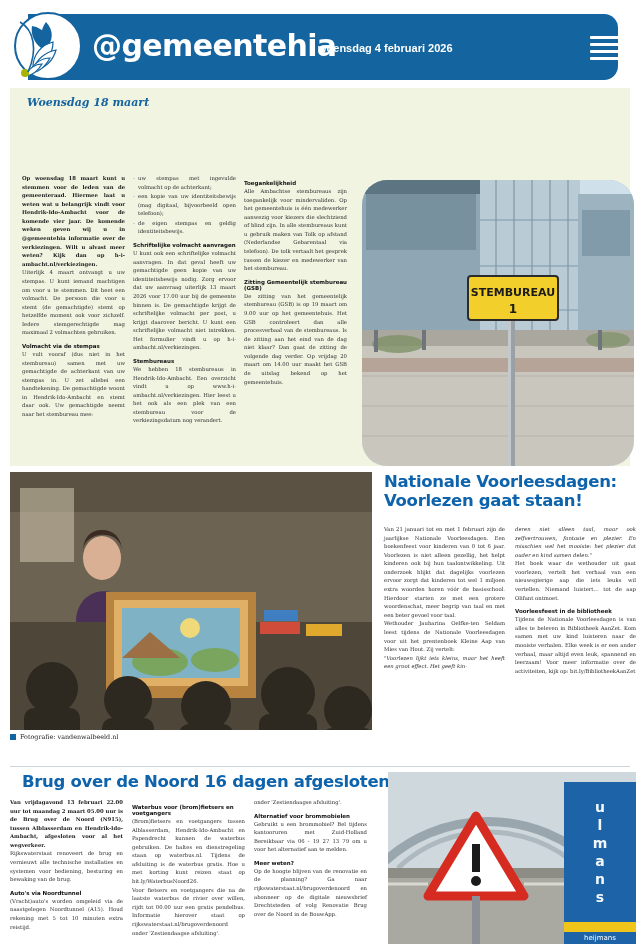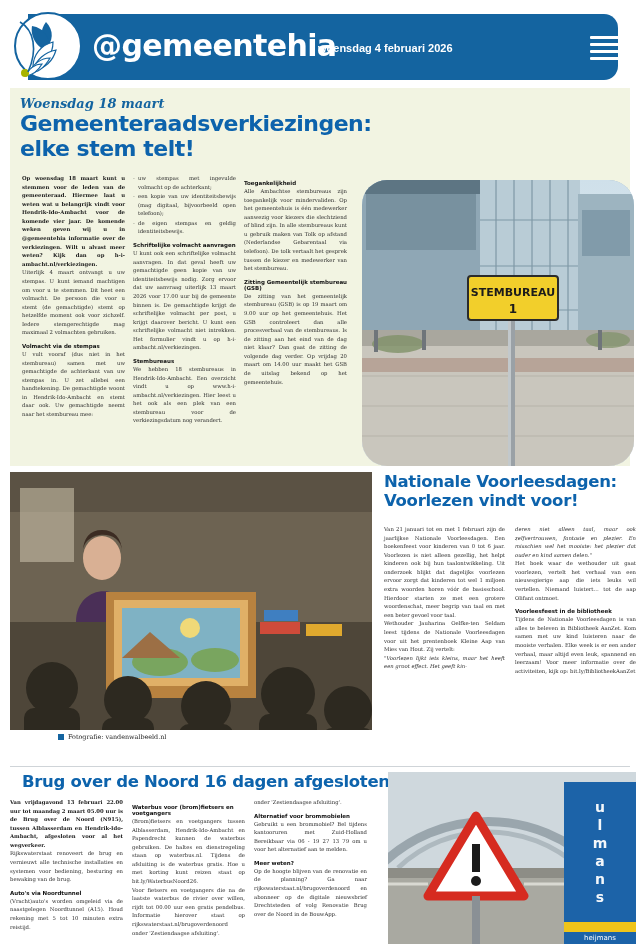--- a/index.html
+++ b/index.html
@@ -43,22 +43,22 @@
   .hamburger span {
     display:block; height: 3px; background:#ffffff; margin-bottom: 4px; border-radius:1px;
   }
 
   
   .art1 {
     position: absolute; left: 10px; top: 88px; width: 620px; height: 378px;
     background: #f2f4e2;
   }
   .art1-kicker {
-    position: absolute; left: 10px; top: 8px;
-    color: #1464a0; font-size: 13px; font-style: italic; font-weight: bold;
+    position: absolute; left: 17px; top: 8px;
+    color: #1464a0; font-size: 11px; font-style: italic; font-weight: bold;
     font-family: "DejaVu Serif", serif;
   }
   .art1-head {
     position: absolute; left: 10px; top: 24px; width: 330px;
     color: #0d63ac; font-size: 22px; font-weight: bold; line-height: 1.12;
     font-family: "DejaVu Sans", sans-serif; letter-spacing: -0.5px;
   }
   .art1-cols {
     position: absolute; left: 12px; top: 86px; width: 335px; height: 372px;
   }
@@ -92,21 +92,21 @@
   }
 
   
   .art2 { position: absolute; left: 10px; top: 472px; width: 620px; height: 290px; }
   .art2-photo {
     position: absolute; left: 0; top: 0; width: 362px; height: 258px;
     overflow: hidden; background: #6c6150;
   }
   .art2-credit {
     position: absolute; left: 0; top: 261px;
-    font-family: "DejaVu Serif", serif; font-size: 6.4px; color: #1b1b1b; margin-left: 48px;
+    font-family: "DejaVu Serif", serif; font-size: 6.4px; color: #1b1b1b;
   }
   .credit-sq {
     display:inline-block; width: 6px; height: 6px; background:#1464a0;
     margin-right: 4px; vertical-align: -1px;
   }
   .art2-head {
     position: absolute; left: 374px; top: 0; width: 252px;
     color: #0d63ac; font-size: 16.5px; font-weight: bold; line-height: 1.16;
     font-family: "DejaVu Sans", sans-serif; letter-spacing: -0.3px;
   }
@@ -162,21 +162,20 @@
     <div class="hamburger">
       <span></span>
         <span></span>
         <span></span>
         <span></span>
     </div>
   </div>
 
   <div class="art1">
     <div class="art1-kicker">Woensdag 18 maart</div>
-    <div class="art1-head">Gemeenteraadsverkiezingen: elke stem telt!</div>
 
     <div class="art1-cols">
 
       <div class="col c1">
         <p class="body-txt lead">Op woensdag 18 maart kunt u stemmen voor de leden van de gemeenteraad. Hiermee laat u weten wat u belangrijk vindt voor Hendrik-Ido-Ambacht voor de komende vier jaar. De komende weken geven wij u in @gemeentehia informatie over de verkiezingen. Wilt u alvast meer weten? Kijk dan op h-i-ambacht.nl/verkiezingen.</p>
         <p class="body-txt">Uiterlijk 4 maart ontvangt u uw stempas. U kunt iemand machtigen om voor u te stemmen. Dit heet een volmacht. De persoon die voor u stemt (de gemachtigde) stemt op hetzelfde moment ook voor zichzelf. Iedere stemgerechtigde mag maximaal 2 volmachten gebruiken.</p>
         <div class="sub-head">Volmacht via de stempas</div>
         <p class="body-txt">U vult vooraf (dus niet in het stembureau) samen met uw gemachtigde de achterkant van uw stempas in. U zet allebei een handtekening. De gemachtigde woont in Hendrik-Ido-Ambacht en stemt daar ook. Uw gemachtigde neemt naar het stembureau mee:</p>
       </div>
 
@@ -295,21 +294,21 @@
 
         <rect x="250" y="150" width="40" height="12" fill="#cf4b3a"></rect>
         <rect x="254" y="138" width="34" height="11" fill="#3f7fc1"></rect>
         <rect x="296" y="152" width="36" height="12" fill="#e0a92e"></rect>
       </svg>
     </div>
     <div class="art2-credit">
       <span class="credit-sq"></span><span>Fotografie: vandenwalbeeld.nl</span>
     </div>
 
-    <div class="art2-head">Nationale Voorleesdagen: Voorlezen vindt voor!</div>
+    <div class="art2-head">Nationale Voorleesdagen: Voorlezen gaat staan!</div>
 
     <div class="art2-cols">
       <div class="col2 a">
         <p class="body-txt">Van 21 januari tot en met 1 februari zijn de jaarlijkse Nationale Voorleesdagen. Een boekenfeest voor kinderen van 0 tot 6 jaar. Voorlezen is niet alleen gezellig, het helpt kinderen ook bij hun taalontwikkeling. Uit onderzoek blijkt dat dagelijks voorlezen ervoor zorgt dat kinderen tot wel 1 miljoen extra woorden horen vóór de basisschool. Hierdoor starten ze met een grotere woordenschat, meer begrip van taal en met een beter gevoel voor taal.</p>
         <p class="body-txt">Wethouder Jauharina Oelfke-ten Seldam leest tijdens de Nationale Voorleesdagen voor uit het prentenboek Kleine Aap van Mies van Hout. Zij vertelt:</p>
         <p class="body-txt quote-txt">"Voorlezen lijkt iets kleins, maar het heeft een groot effect. Het geeft kin-</p>
       </div>
       <div class="col2 b">
         <p class="body-txt quote-txt">deren niet alleen taal, maar ook zelfvertrouwen, fantasie en plezier. En misschien wel het mooiste: het plezier dat ouder en kind samen delen."</p>
         <p class="body-txt">Het boek waar de wethouder uit gaat voorlezen, vertelt het verhaal van een nieuwsgierige aap die iets leuks wil vertellen. Niemand luistert… tot de aap Olifant ontmoet.</p>

